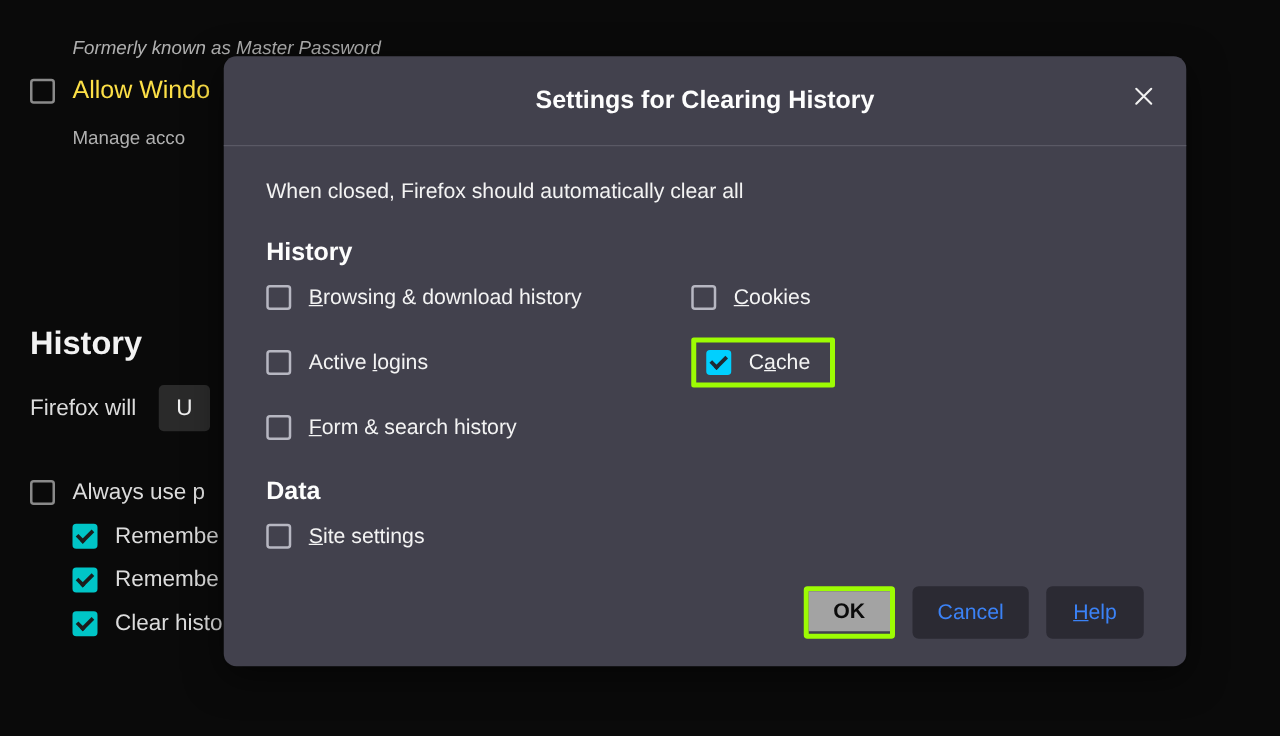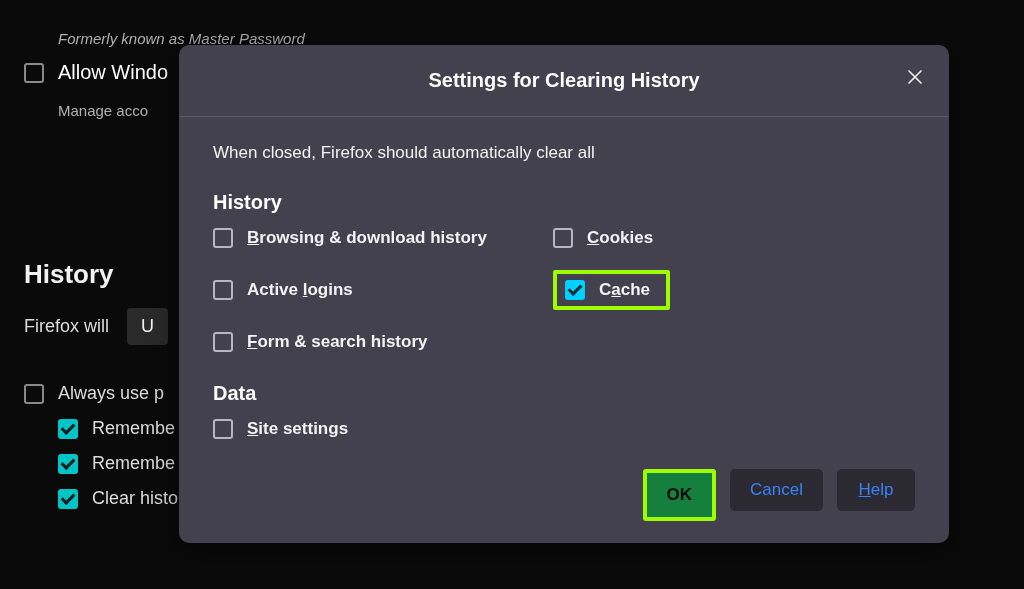--- a/index.html
+++ b/index.html
@@ -45,21 +45,21 @@
       content: "";
       position: absolute;
       left: 4px; top: 0px;
       width: 5px; height: 10px;
       border: solid #1c1c1c;
       border-width: 0 3px 3px 0;
       transform: rotate(45deg);
     }
     .bg-allow {
       font-size: 20px;
-      color: #ffffff;
+      color: #fde047;
     }
     .bg-manage {
       margin: 18px 0 0 34px;
       font-size: 15px;
       color: #b0b0b0;
     }
     .bg-h2 {
       font-size: 26px;
       font-weight: 600;
       color: #f2f2f2;
@@ -152,21 +152,20 @@
       column-gap: 10px;
       margin-bottom: 30px;
       align-items: center;
     }
     .options-grid.two { grid-template-columns: 330px 1fr; row-gap: 12px; }
     .opt {
       display: flex;
       align-items: center;
       font-size: 17px;
       color: #f3f3f3;
-      font-weight: bold;
     }
     .opt .chk {
       width: 20px;
       height: 20px;
       border: 2px solid #b7b7c2;
       border-radius: 3px;
       margin-right: 14px;
       flex-shrink: 0;
       cursor: pointer;
       position: relative;
@@ -216,25 +215,25 @@
       background: #2b2a33;
       color: #3b82f6;
     }
     .btn .ak { text-decoration: underline; }
     .ok-wrap {
       border: 4px solid #9dfc03;
       padding: 0;
       border-radius: 3px;
     }
     .ok-wrap .btn {
-      background: #15803d;
+      background: #a3a3a3;
       color: #0b0b0b;
       font-weight: 600;
       border-radius: 0;
-      height: 44px;
+      height: 32px;
       min-width: 64px;
     }
   </style>
 </head>
 <body>
 
 <div class="bg-page">
   <div class="bg-note">Formerly known as Master Password</div>
   <div class="bg-row">
     <div class="bg-checkbox"></div>

